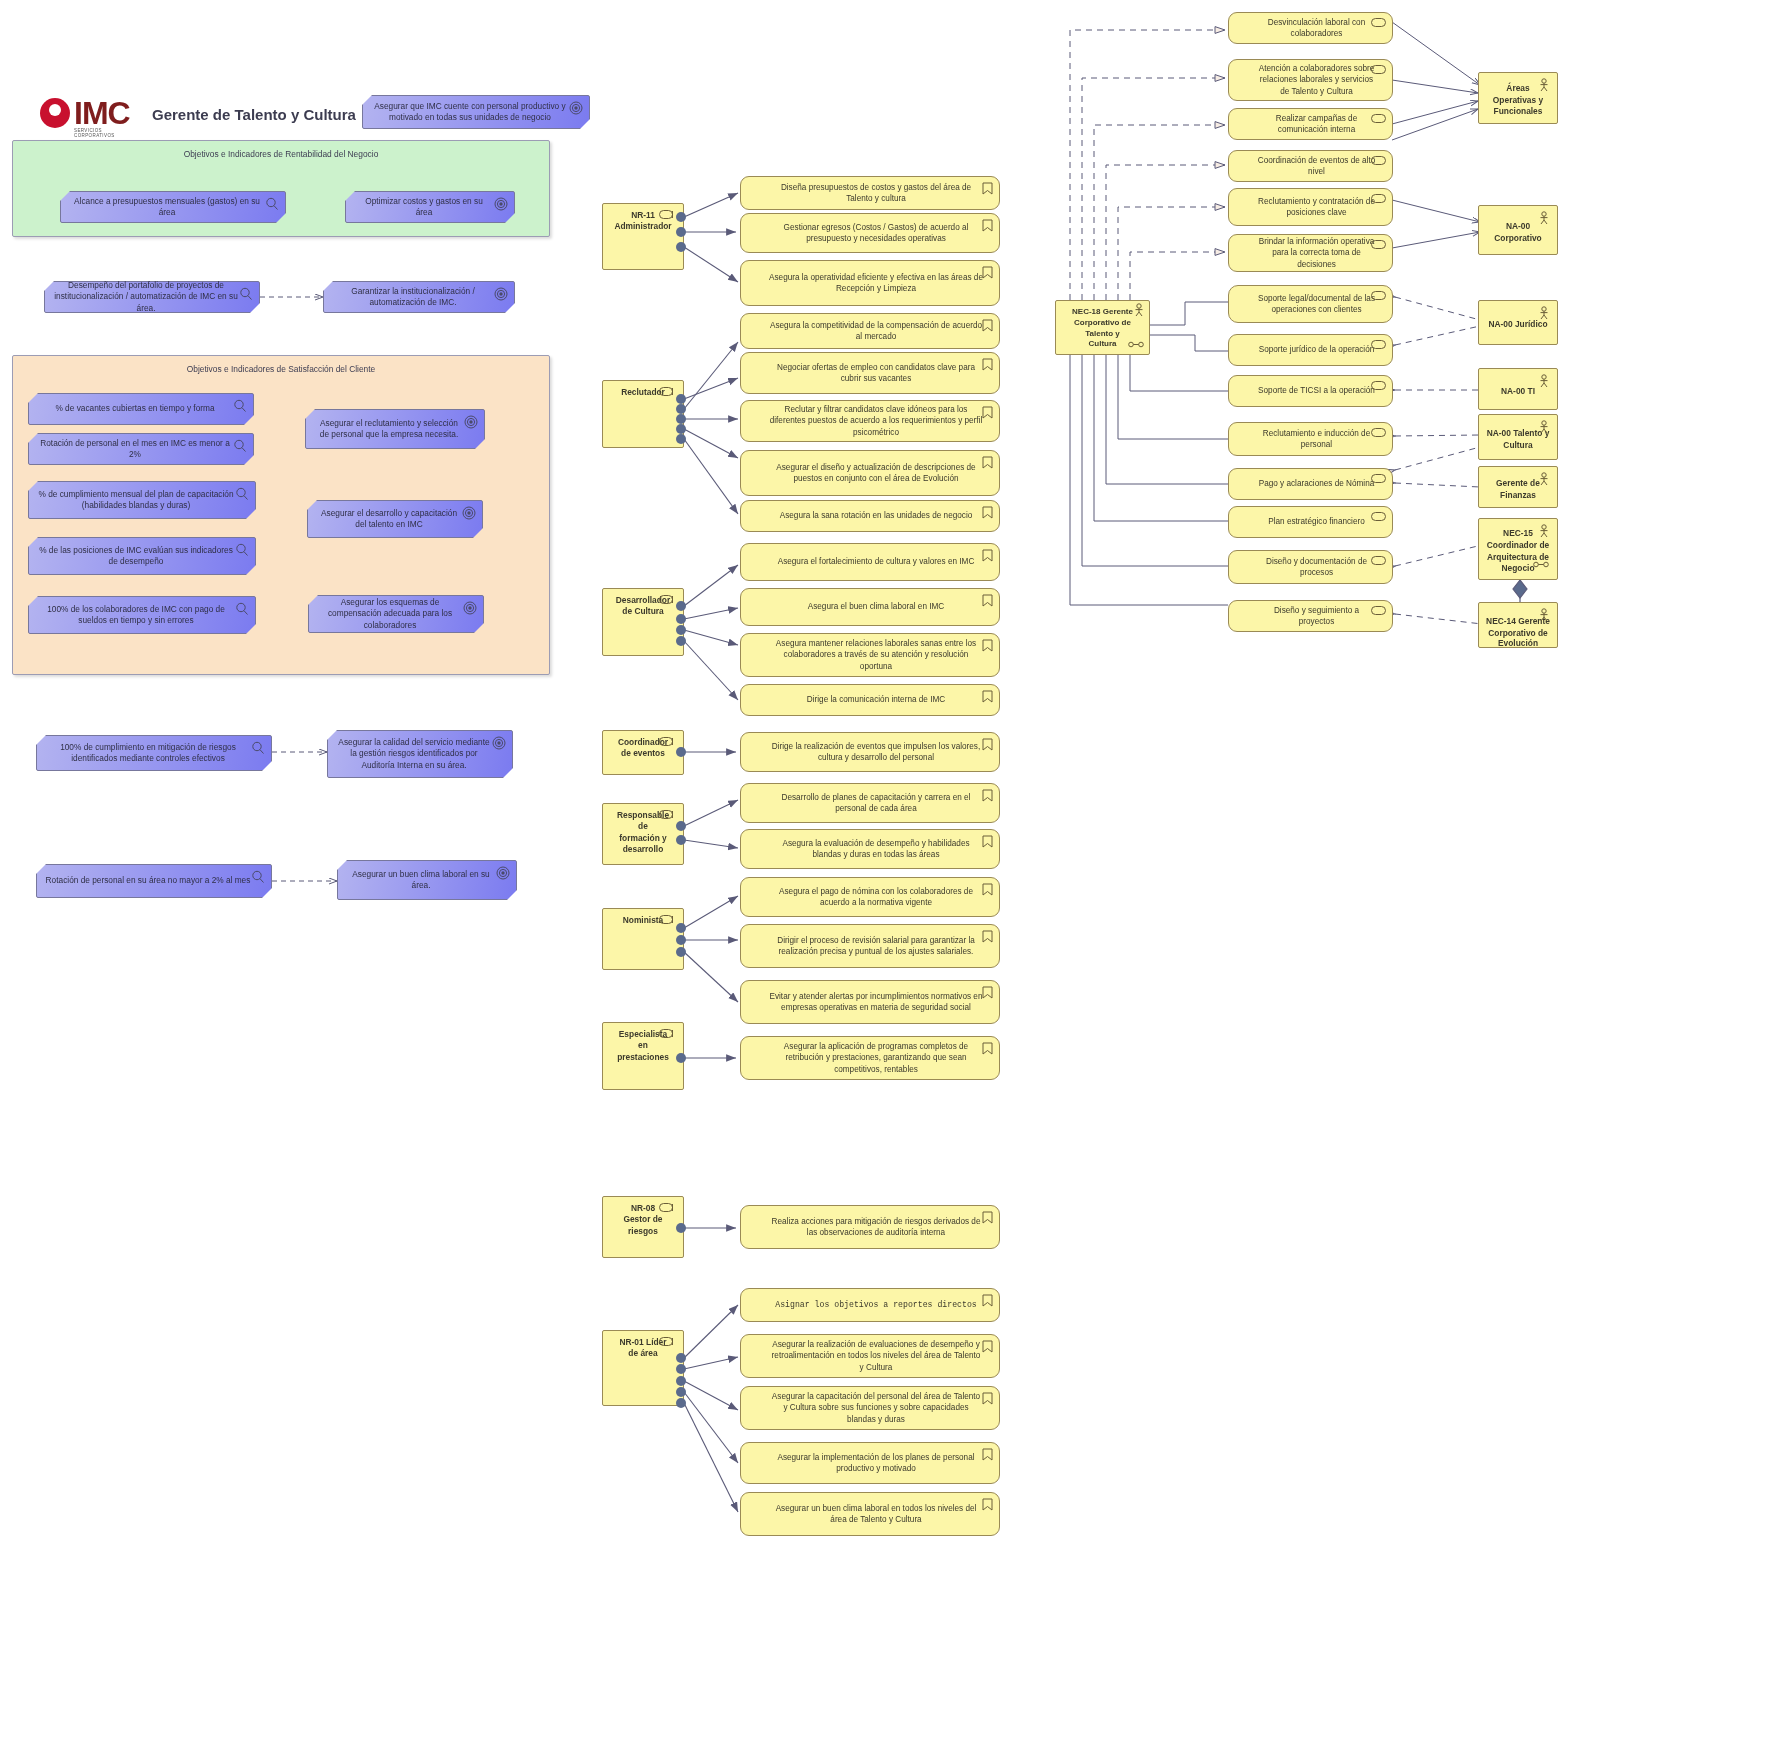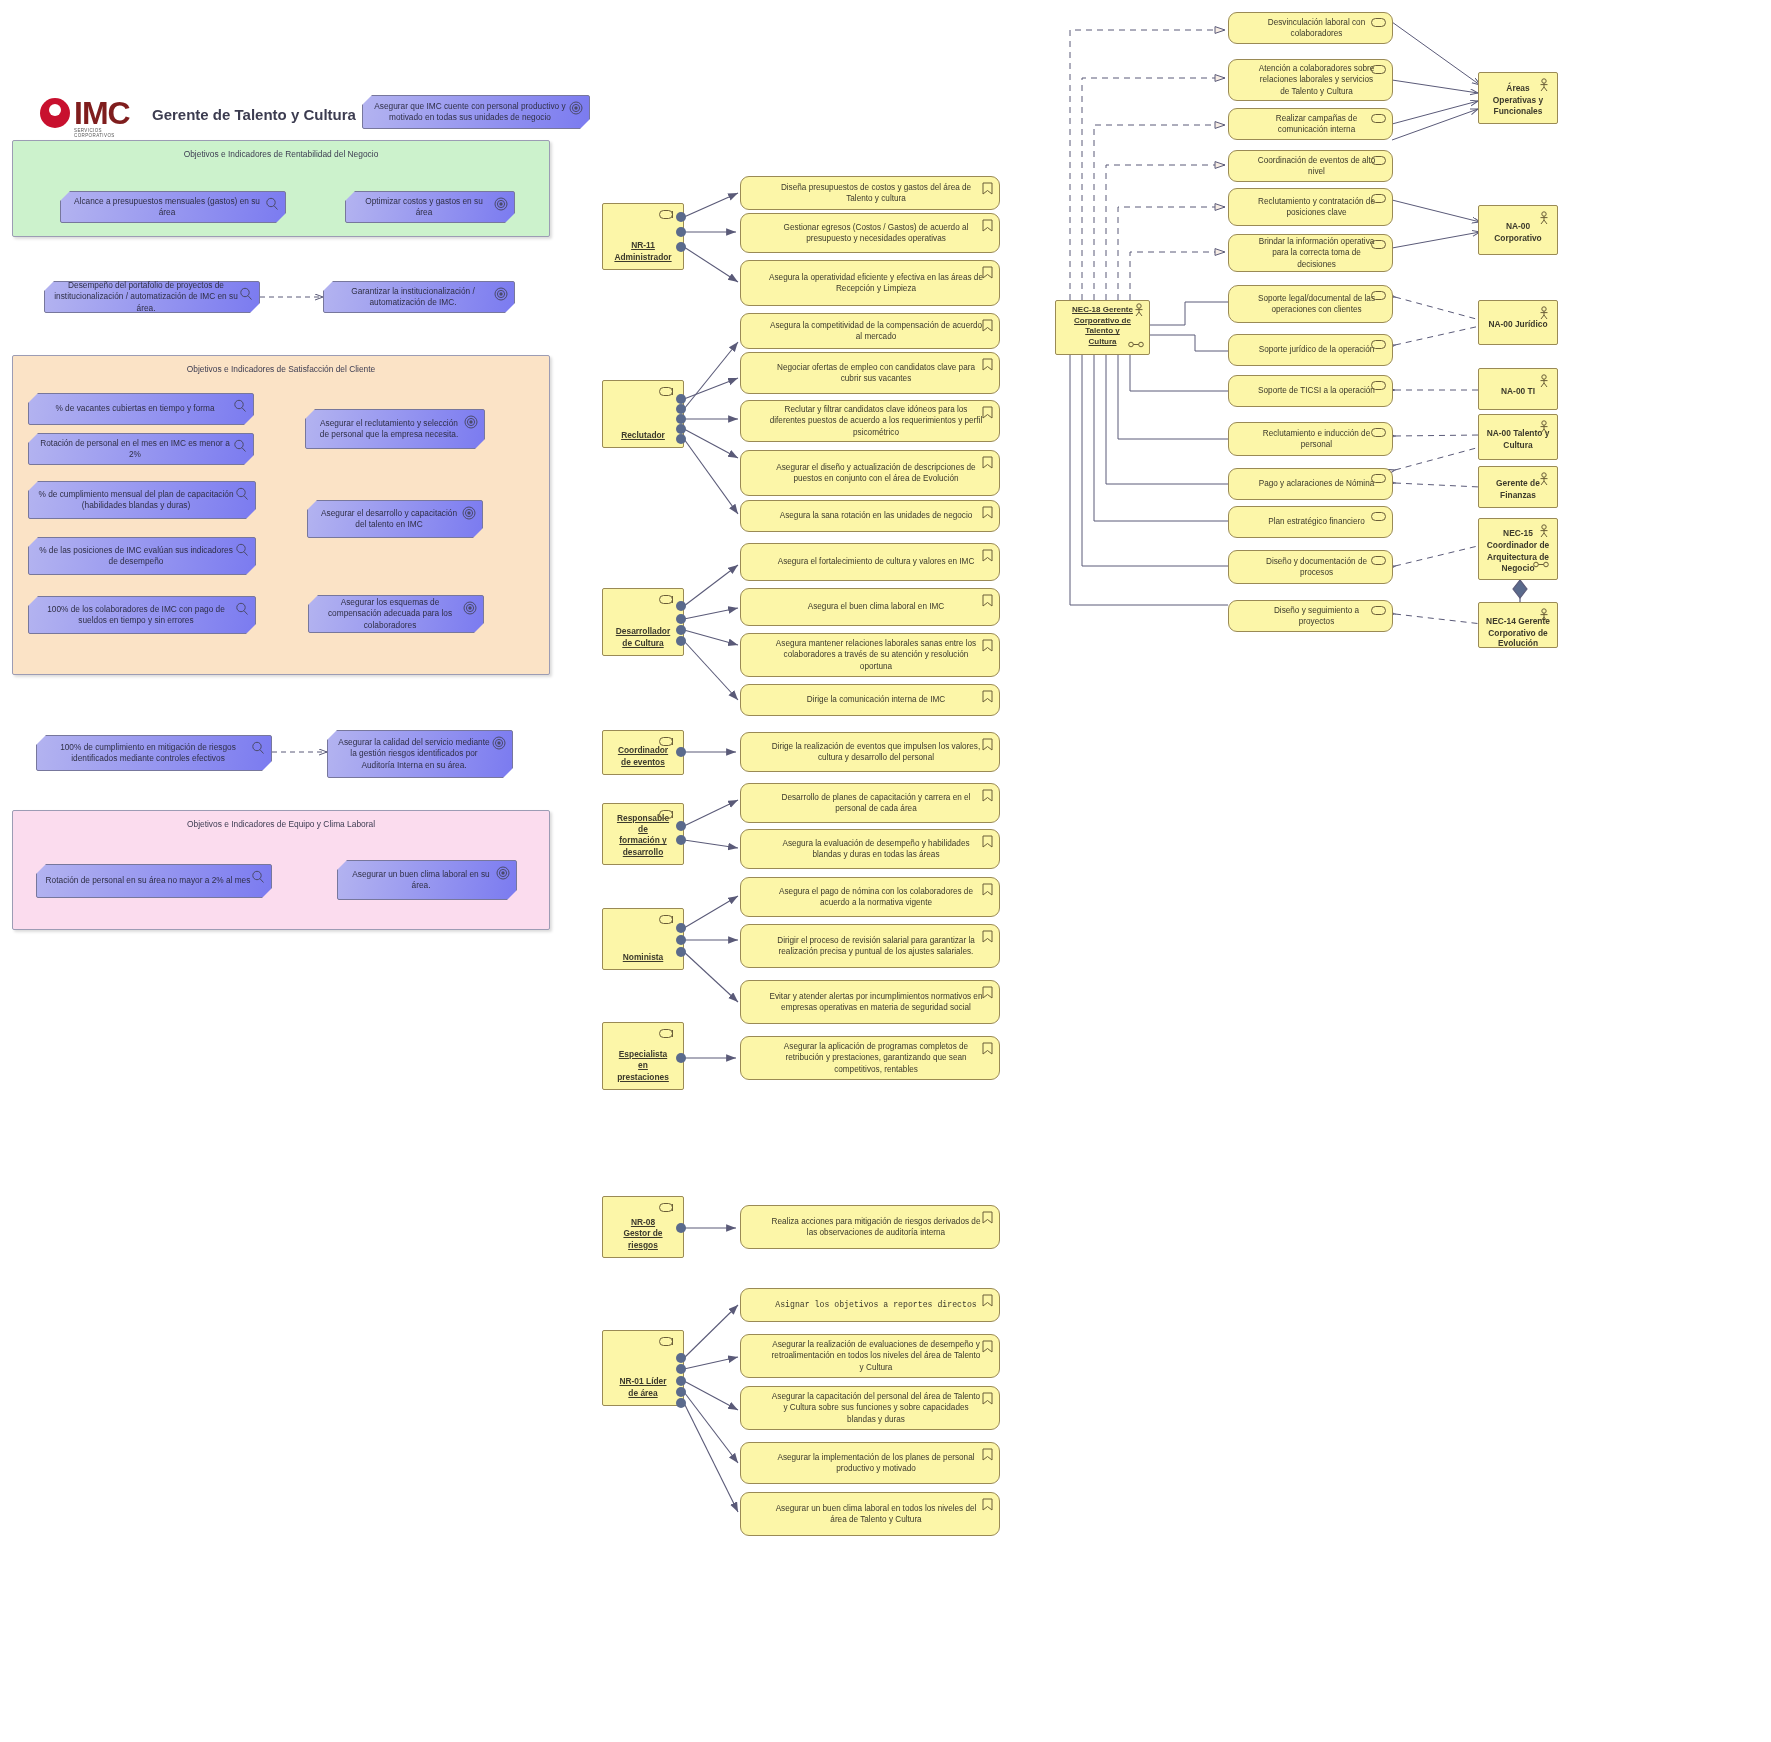--- a/index.html
+++ b/index.html
@@ -45,22 +45,22 @@
   
   .ybox{
     position:absolute;box-sizing:border-box;background:#fcf6a8;border:1px solid #9a8a55;
     border-radius:3px;display:flex;align-items:center;justify-content:center;text-align:center;
     font-size:8.2px;line-height:1.35;color:#3c3a2c;padding:4px 16px 4px 8px;
   }
   .ybox.round{border-radius:9px;padding-left:28px;}
   .ybox .ic{position:absolute;right:6px;top:5px;}
   .role{
     position:absolute;box-sizing:border-box;background:#fcf6a8;border:1px solid #9a8a55;
-    border-radius:2px;display:flex;align-items:flex-end;justify-content:center;text-align:center;
-    font-size:8.4px;font-weight:bold;line-height:1.35;color:#3c3a2c;padding:6px 15px;text-decoration:underline;
+    border-radius:2px;display:flex;align-items:flex-start;justify-content:center;text-align:center;
+    font-size:8.4px;font-weight:bold;line-height:1.35;color:#3c3a2c;padding:6px 15px;
   }
   .role .ic{position:absolute;right:8px;top:6px;}
   .actor{
     position:absolute;box-sizing:border-box;background:#fcf6a8;border:1px solid #9a8a55;
     border-radius:2px;display:flex;align-items:center;justify-content:center;text-align:center;
     font-size:8.4px;font-weight:bold;line-height:1.4;color:#3c3a2c;padding:10px 6px 5px 6px;
   }
   .actor .ic{position:absolute;right:7px;top:5px;}
   .actor .iface{position:absolute;right:8px;bottom:7px;}
   .bare-label{position:absolute;font-size:8.4px;font-weight:bold;color:#3c3a2c;text-align:center;}
@@ -321,23 +321,20 @@
     <span class="badge">
       <svg width="14" height="14" viewBox="0 0 14 14">
           <circle cx="7" cy="7" r="6" fill="none" stroke="#4a4a6a" stroke-width="1"></circle>
           <circle cx="7" cy="7" r="3.6" fill="none" stroke="#4a4a6a" stroke-width="1"></circle>
           <circle cx="7" cy="7" r="1.7" fill="#4a4a6a"></circle>
         </svg>
     </span>
     <span>Asegurar la calidad del servicio mediante la gestión riesgos identificados por Auditoría Interna en su área.</span>
   </div>
 
-  <div class="panel p-pink" style="left:12px;top:810px;width:538px;height:120px;">
-    <div class="panel-title">Objetivos e Indicadores de Equipo y Clima Laboral</div>
-  </div>
   <div class="moti" style="left:36px;top:864px;width:236px;height:34px;">
     <span class="badge">
       <svg width="14" height="14" viewBox="0 0 14 14">
           <circle cx="6" cy="5.5" r="4.2" fill="none" stroke="#4a4a6a" stroke-width="1"></circle>
           <line x1="9" y1="8.7" x2="12.5" y2="12.5" stroke="#4a4a6a" stroke-width="1"></line>
         </svg>
     </span>
     <span>Rotación de personal en su área no mayor a 2% al mes</span>
   </div>
   <div class="moti goal" style="left:337px;top:860px;width:180px;height:40px;">

